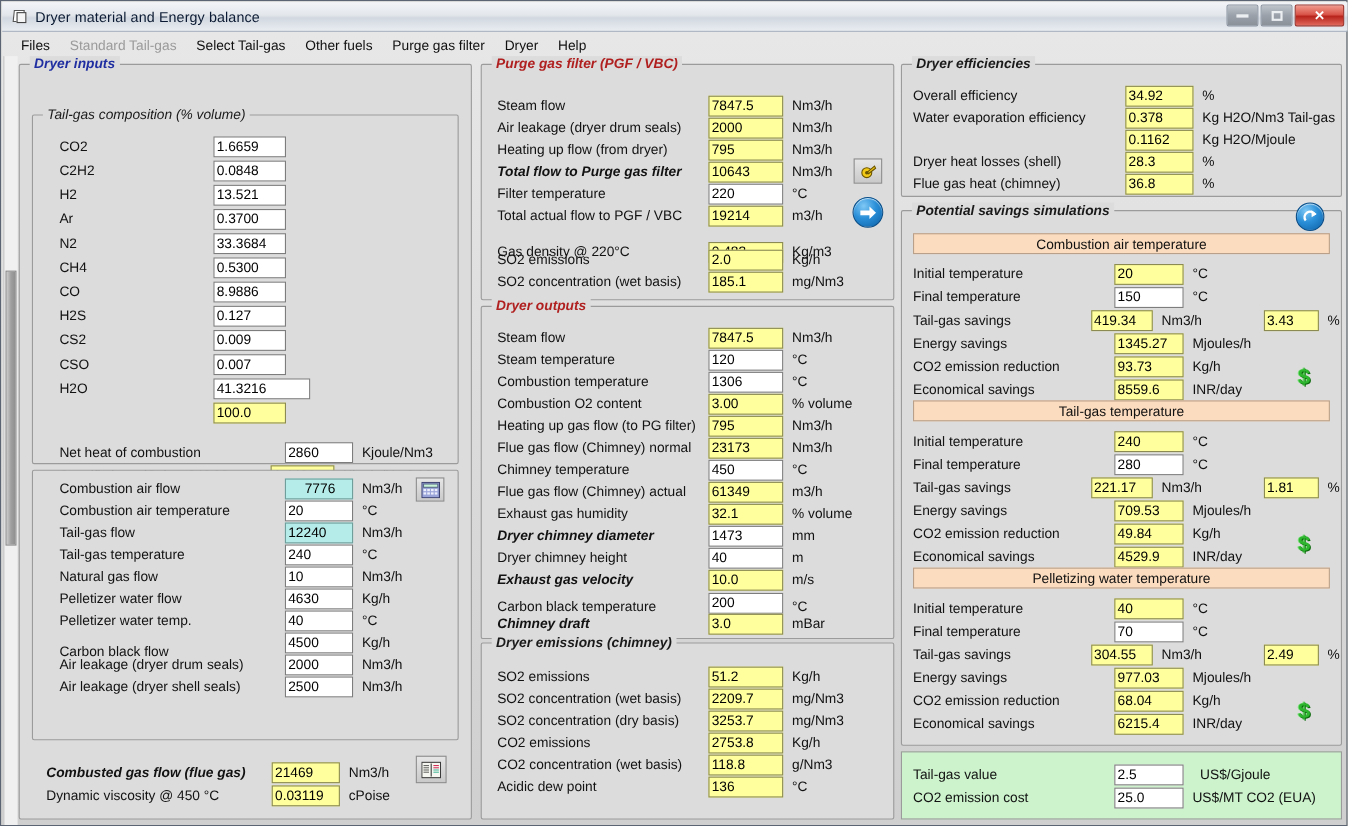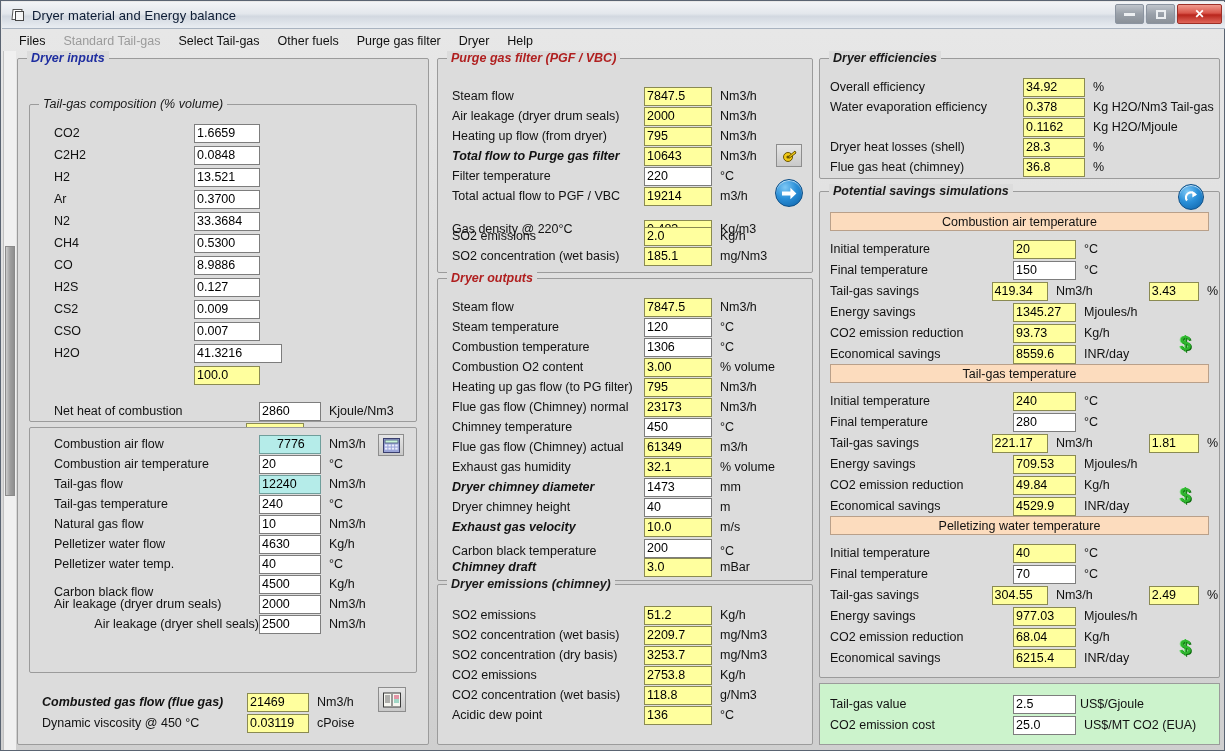--- a/index.html
+++ b/index.html
@@ -299,21 +299,21 @@
             <div class="lbl" style="width: 205px; margin-top: 16px;">Carbon black flow</div>
             <div class="fld" style="width: 62px;">4500</div>
             <div class="unit" style="margin-left: 8px;">Kg/h</div>
           </div>
           <div class="row" style="left: 24px; top: 166px; width: 330px;">
             <div class="lbl" style="width: 205px;">Air leakage (dryer drum seals)</div>
             <div class="fld" style="width: 62px;">2000</div>
             <div class="unit" style="margin-left: 8px;">Nm3/h</div>
           </div>
           <div class="row" style="left: 24px; top: 186px; width: 330px;">
-            <div class="lbl" style="width: 205px; text-align: right;">Air leakage (dryer shell seals)</div>
+            <div class="lbl" style="width: 205px;">Air leakage (dryer shell seals)</div>
             <div class="fld" style="width: 62px;">2500</div>
             <div class="unit" style="margin-left: 8px;">Nm3/h</div>
           </div>
         </div>
       <div class="ibtn" style="left:348px; top:6px; width:26px; height:22px;">
         <svg width="17" height="15" viewBox="0 0 17 15">
           <rect x="0.5" y="0.5" width="16" height="14" fill="#9aa4d8" stroke="#3a3f6e"></rect>
           <rect x="2" y="2" width="13" height="3" fill="#c9f5d7" stroke="#5b6a8a"></rect>
           <g fill="#eceefc">
             <rect x="2" y="6.5" width="2.4" height="2"></rect>
@@ -676,21 +676,21 @@
         </div>
         <div class="dollar" style="left: 360px; top: 444px;">$</div>
       </div>
   </div>
 
   <div class="greenbox" style="left:818px; top:682px; width:401px; height:62px;">
     <div id="cost-rows">
         <div class="row" style="left: 10px; top: 10px; width: 388px;">
           <div class="lbl" style="width: 183px;">Tail-gas value</div>
           <div class="fld" style="width: 63px;">2.5</div>
-          <div class="unit" style="margin-left: 4px;">US$/Gjoule</div>
+          <div class="unit" style="margin-left: 15px;">US$/Gjoule</div>
         </div>
         <div class="row" style="left: 10px; top: 31px; width: 388px;">
           <div class="lbl" style="width: 183px;">CO2 emission cost</div>
           <div class="fld" style="width: 63px;">25.0</div>
           <div class="unit" style="margin-left: 8px;">US$/MT CO2 (EUA)</div>
         </div>
       </div>
   </div>
 
 </div>

